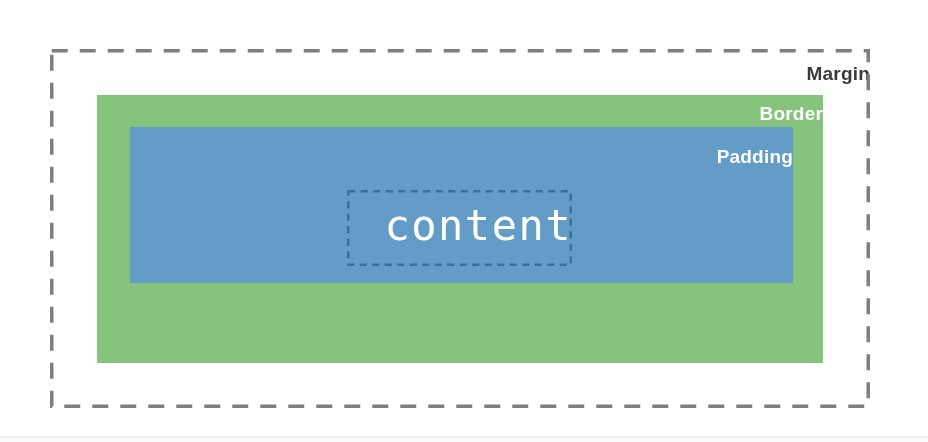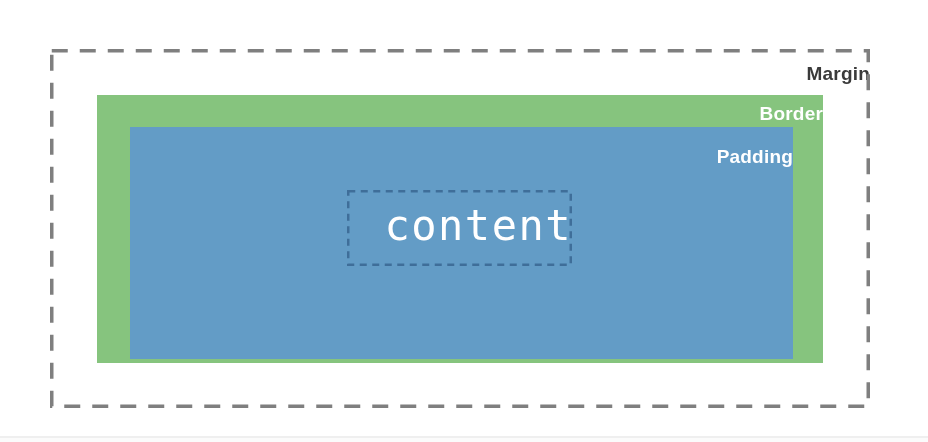--- a/index.html
+++ b/index.html
@@ -65,21 +65,21 @@
   .border-box {
     position: absolute;
     left: 97px; top: 95px;
     width: 726px; height: 268px;
     background: var(--border-fill);
   }
   .border-label { top: 7px; color: var(--label-light); }
   .padding-box {
     position: absolute;
     left: 33px; top: 32px;
-    width: 663px; height: 232px;
+    width: 663px; height: 156px;
     background: var(--padding-fill);
   }
   .padding-label { top: 18px; color: var(--label-light); }
   .content-box {
     position: absolute;
     left: 217px; top: 63px;
     width: 225px; height: 76px;
     display: flex;
     align-items: center;
     justify-content: flex-end;

